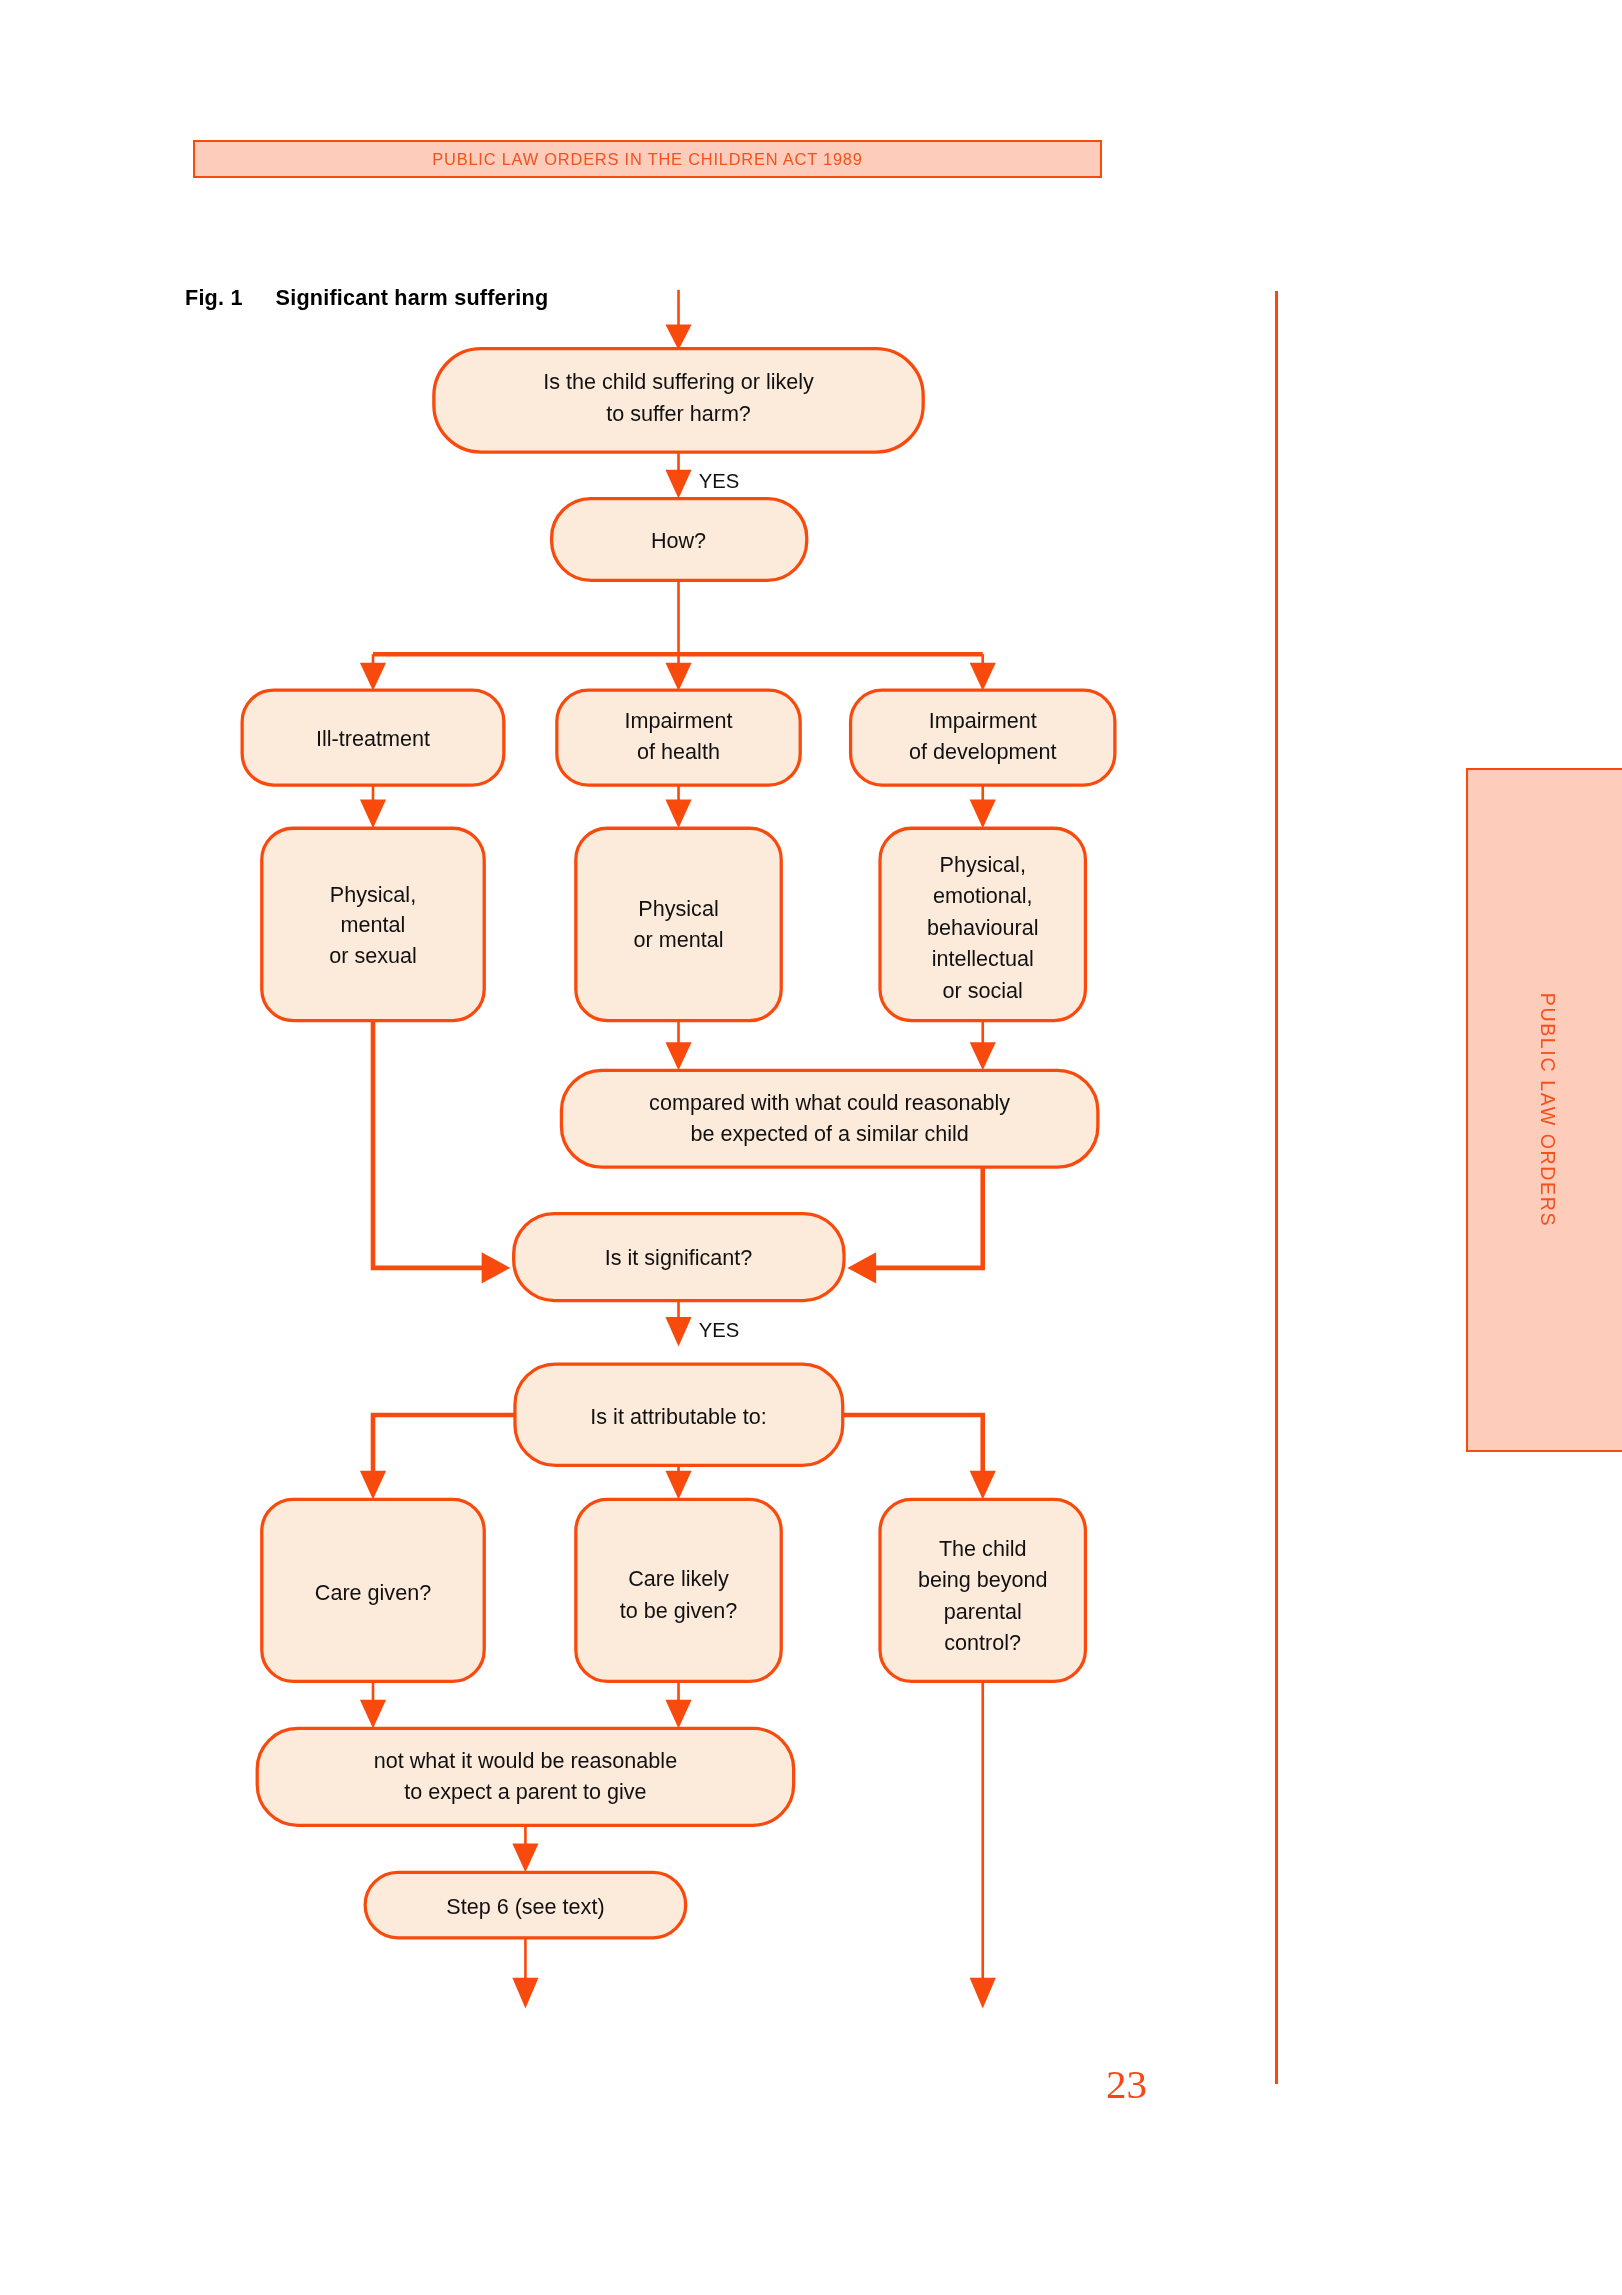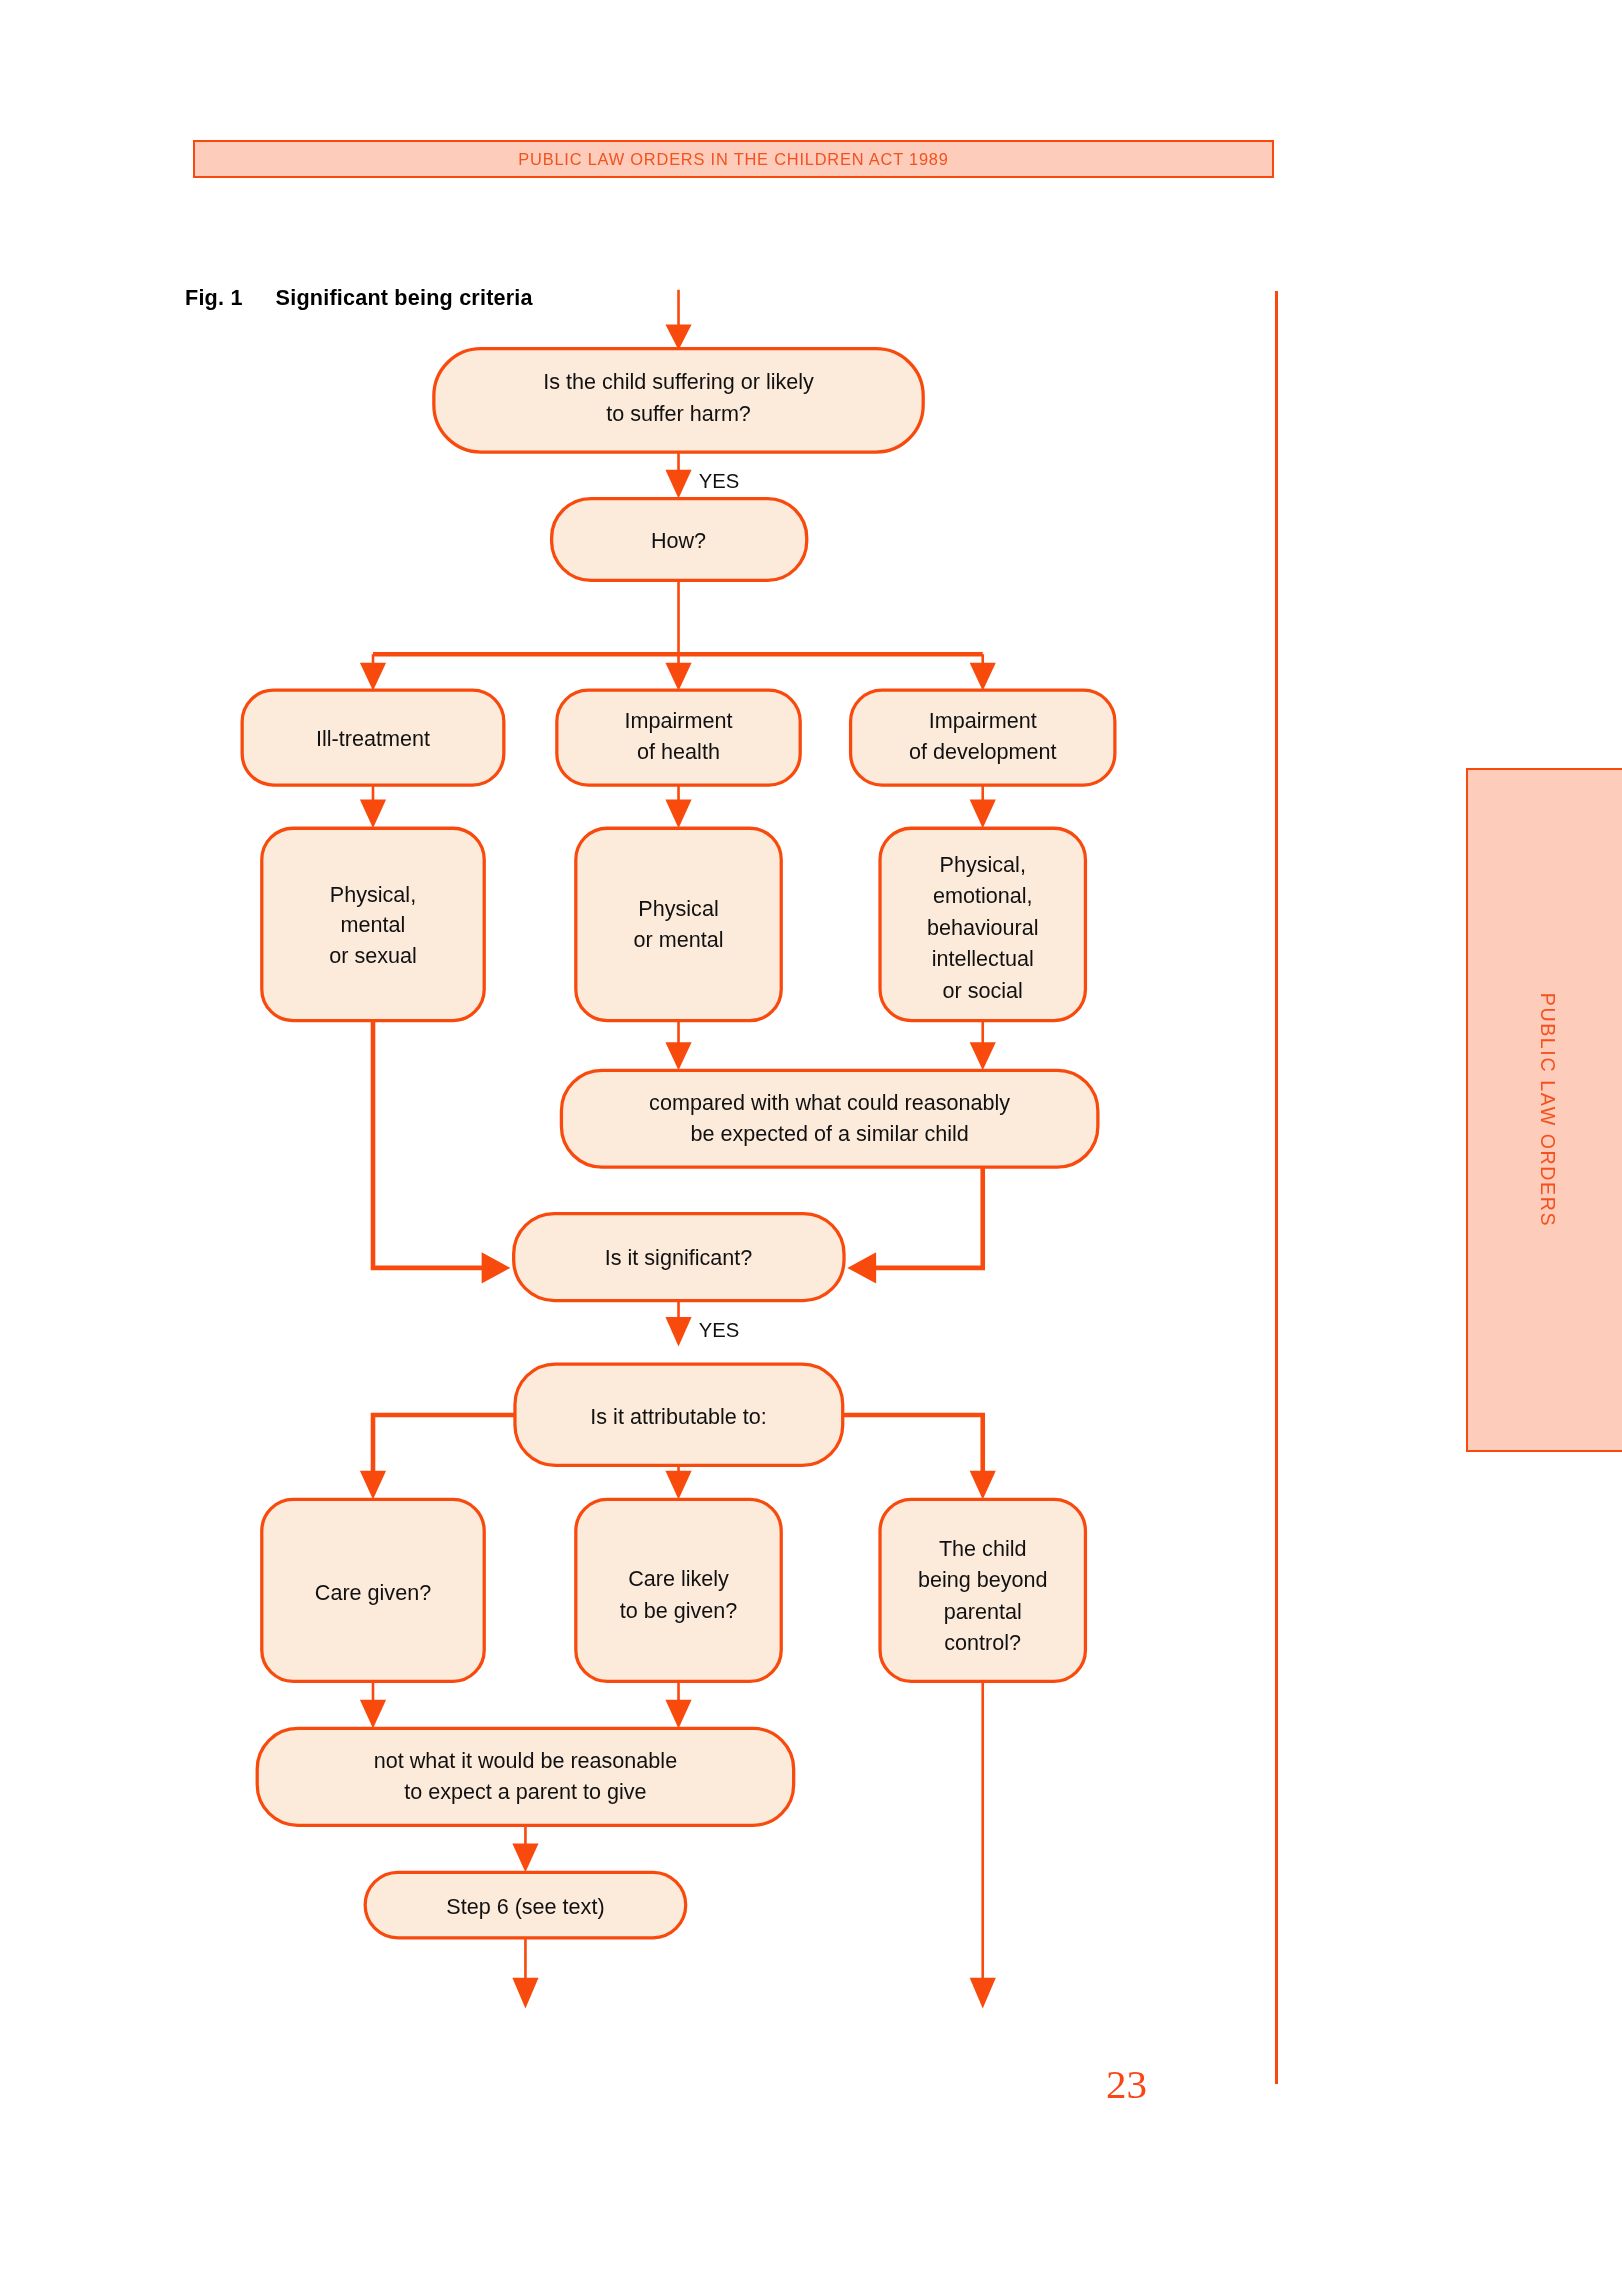--- a/index.html
+++ b/index.html
@@ -5,21 +5,21 @@
   html,body{margin:0;padding:0;background:#ffffff;}
   body{
     width:1622px;height:2295px;
     font-family:"Liberation Sans", sans-serif;
     position:relative;overflow:hidden;
   }
   #page{position:absolute;inset:0;}
 
   
   .header-banner{
-    position:absolute;left:193px;top:140px;width:1081px;height:38px;
+    position:absolute;left:193px;top:140px;width:909px;height:38px;
     background:#FDCCBA;border:2px solid #F94A0E;box-sizing:border-box;
     display:flex;align-items:center;justify-content:center;
   }
   .header-banner .ht{
     color:#F4511E;font-size:16.4px;letter-spacing:0.8px;
     font-family:"Liberation Sans", sans-serif;font-weight:400;
     white-space:nowrap;
   }
 
   
@@ -74,21 +74,21 @@
 </head>
 <body>
 
 <div id="page">
 
   <div class="header-banner">
     <span class="ht">PUBLIC LAW ORDERS IN THE CHILDREN ACT 1989</span>
   </div>
 
   <div class="fig-caption">
-    <span class="fc-num">Fig. 1</span><span class="fc-title">Significant being criteria</span>
+    <span class="fc-num">Fig. 1</span><span class="fc-title">Significant harm suffering</span>
   </div>
 
   <div class="right-rule"></div>
 
   <div class="side-tab">
     <span class="st-text">PUBLIC LAW ORDERS</span>
   </div>
 
   <div class="page-number">23</div>
 

